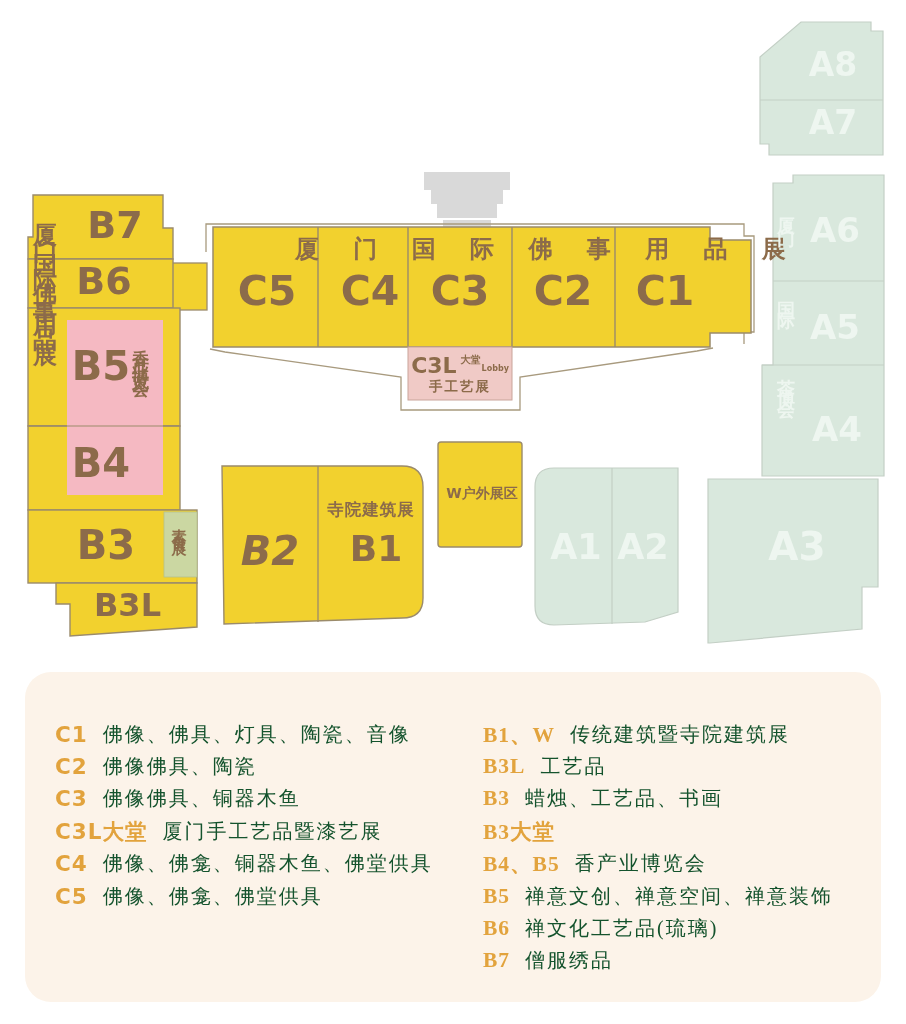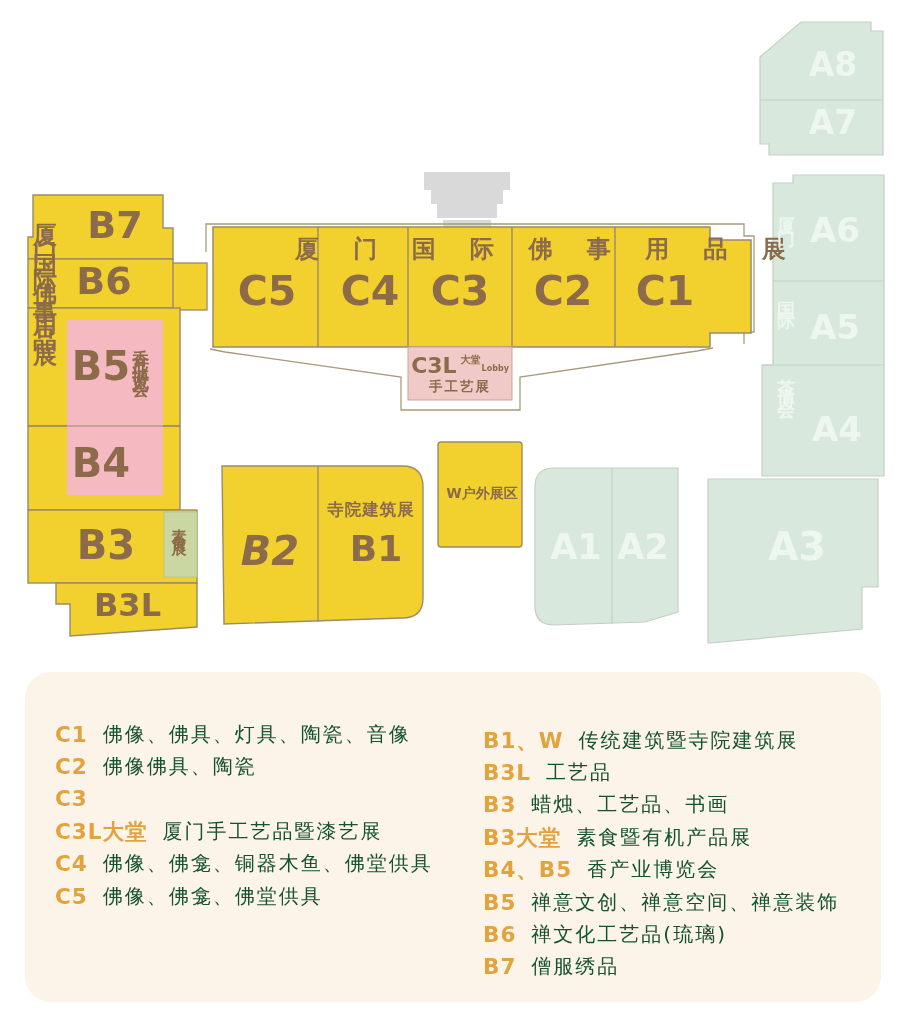--- a/index.html
+++ b/index.html
@@ -134,50 +134,50 @@
       <div class="lrow">
         <span class="lkey">C1</span>
         <span class="ldesc">佛像、佛具、灯具、陶瓷、音像</span>
       </div>
       <div class="lrow">
         <span class="lkey">C2</span>
         <span class="ldesc">佛像佛具、陶瓷</span>
       </div>
       <div class="lrow">
         <span class="lkey">C3</span>
+        <span class="ldesc">佛像佛具、铜器木鱼</span>
       </div>
       <div class="lrow">
         <span class="lkey">C3L大堂</span>
         <span class="ldesc">厦门手工艺品暨漆艺展</span>
       </div>
       <div class="lrow">
         <span class="lkey">C4</span>
         <span class="ldesc">佛像、佛龛、铜器木鱼、佛堂供具</span>
       </div>
       <div class="lrow">
         <span class="lkey">C5</span>
         <span class="ldesc">佛像、佛龛、佛堂供具</span>
       </div>
     </div>
-    <div class="lcol" style="left:458px;top:52px;">
+    <div class="lcol" style="left:458px;top:46px;font-family:Liberation Serif, serif;">
       <div class="lrow">
         <span class="lkey">B1、W</span>
         <span class="ldesc">传统建筑暨寺院建筑展</span>
       </div>
       <div class="lrow">
         <span class="lkey">B3L</span>
         <span class="ldesc">工艺品</span>
       </div>
       <div class="lrow">
         <span class="lkey">B3</span>
         <span class="ldesc">蜡烛、工艺品、书画</span>
       </div>
       <div class="lrow">
         <span class="lkey">B3大堂</span>
-        <span class="ldesc">素食暨有机产品展</span>
       </div>
       <div class="lrow">
         <span class="lkey">B4、B5</span>
         <span class="ldesc">香产业博览会</span>
       </div>
       <div class="lrow">
         <span class="lkey">B5</span>
         <span class="ldesc">禅意文创、禅意空间、禅意装饰</span>
       </div>
       <div class="lrow">

